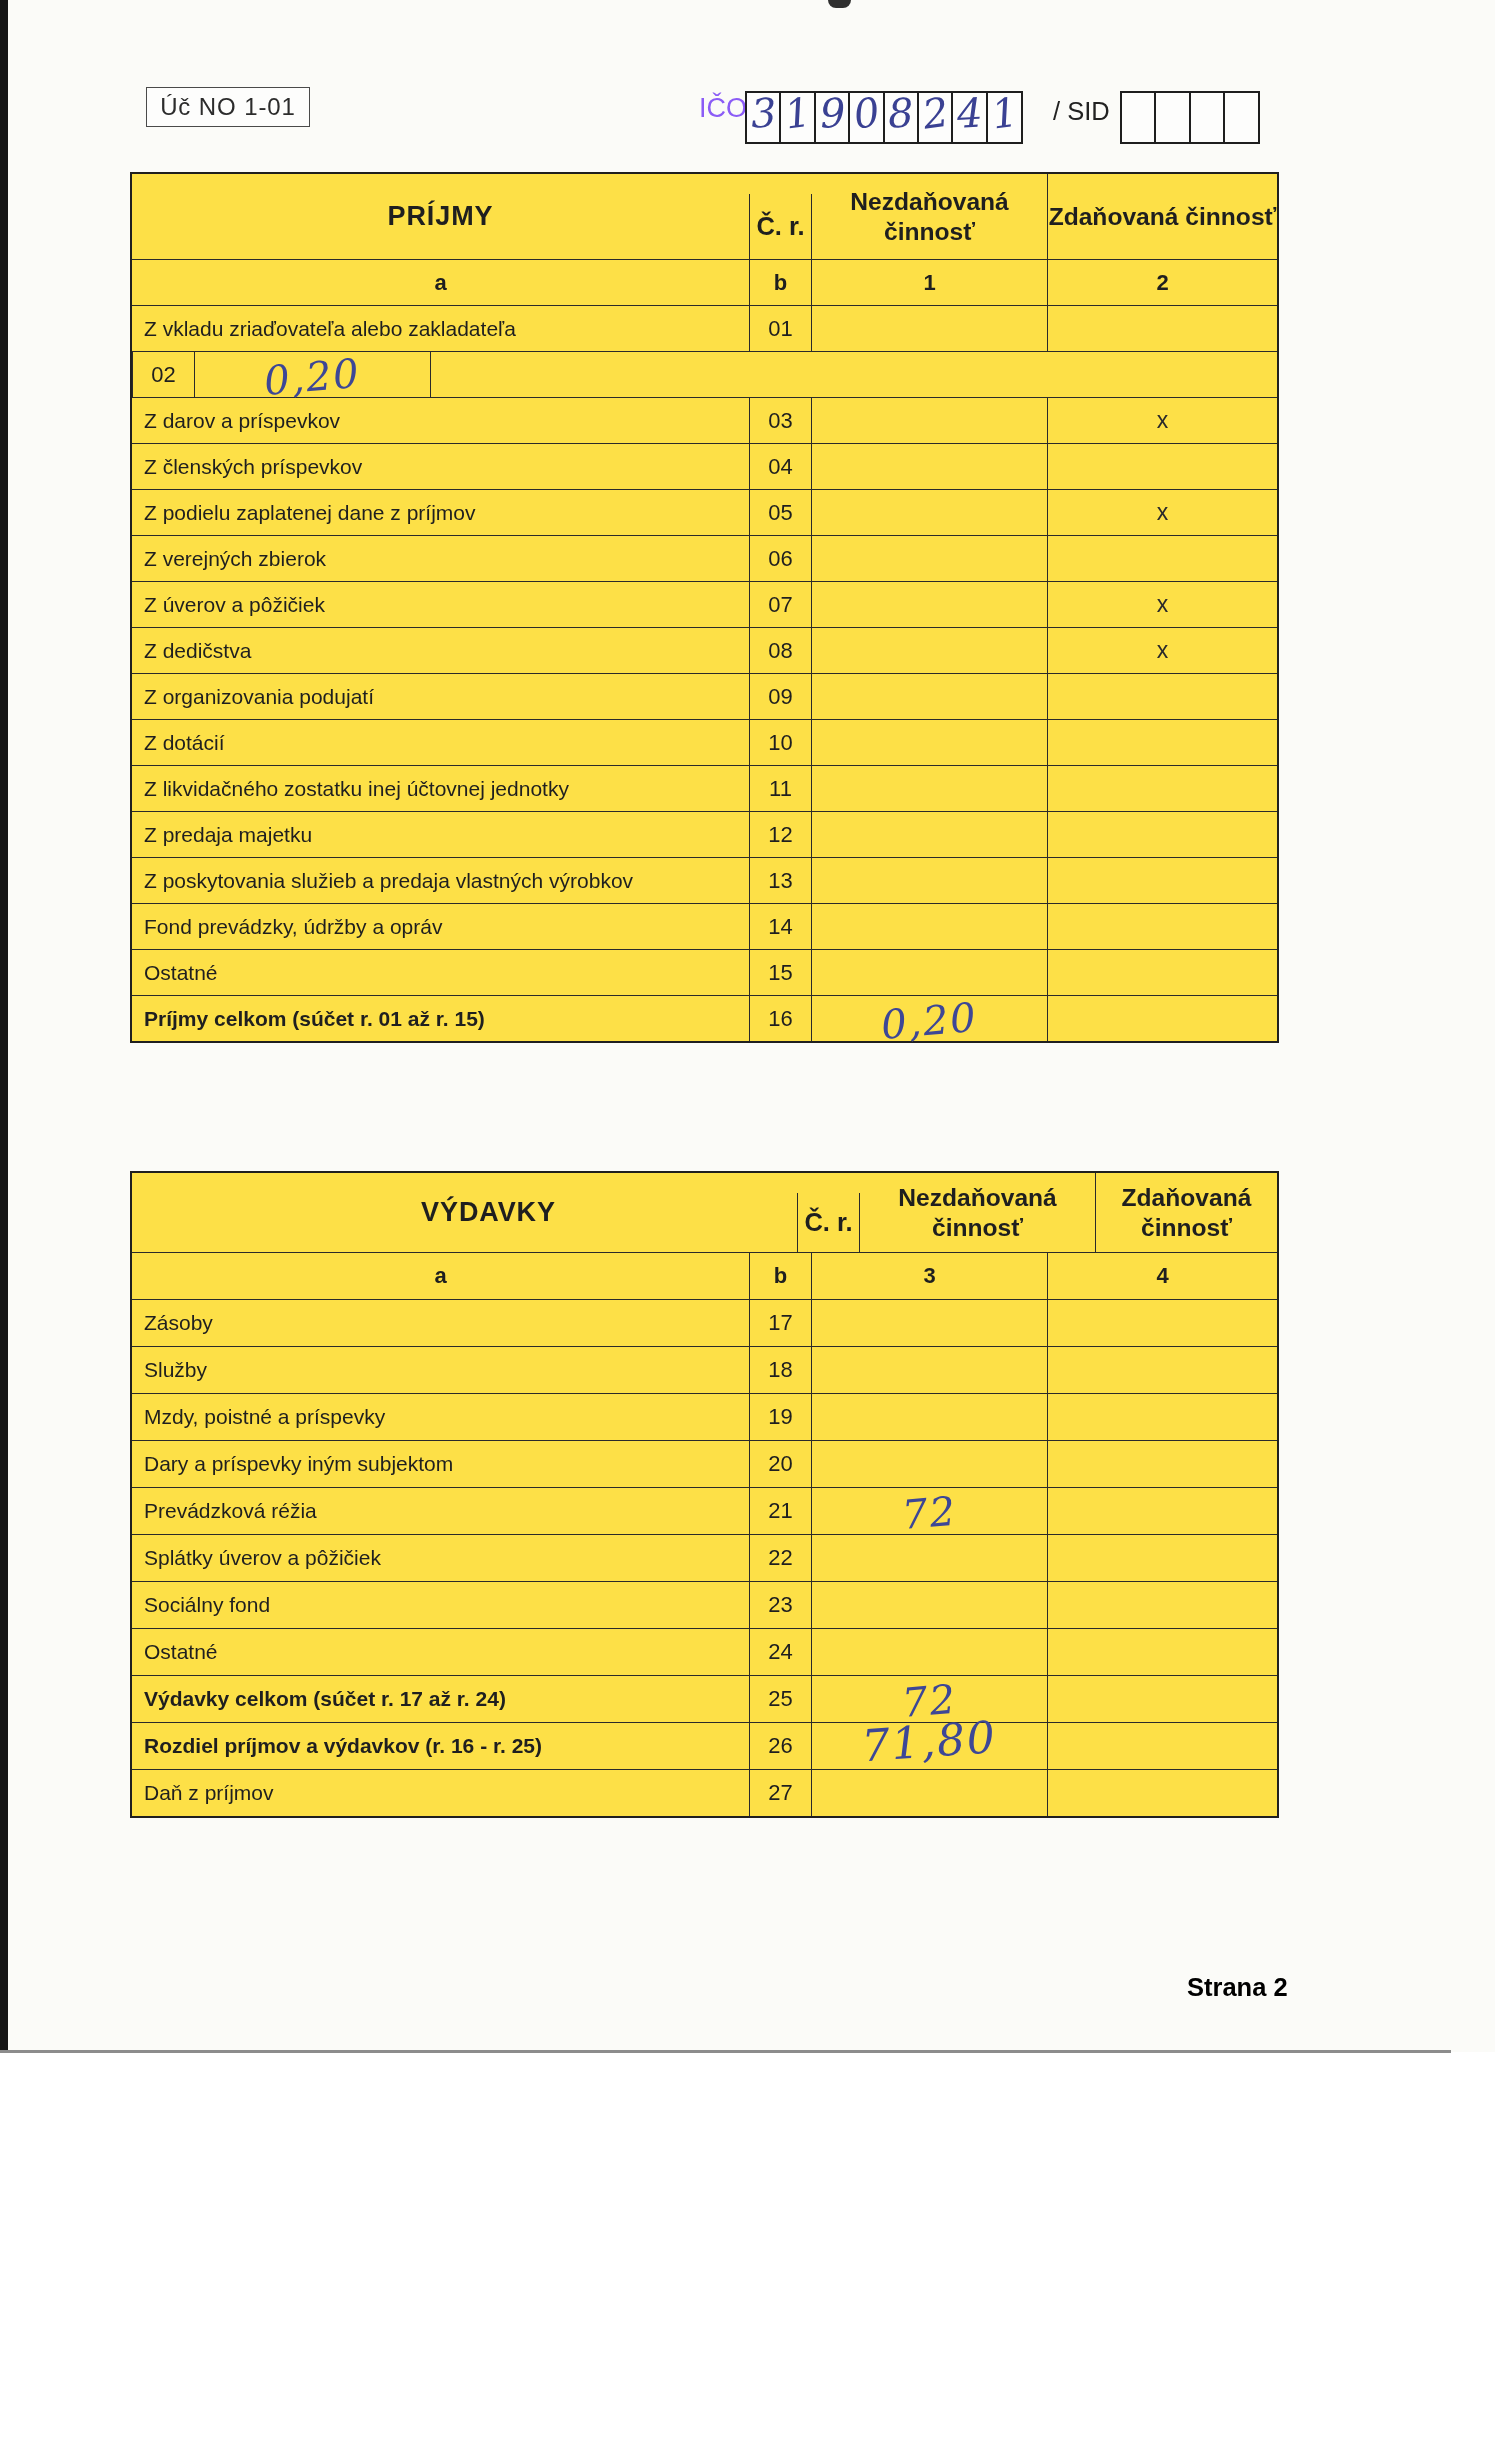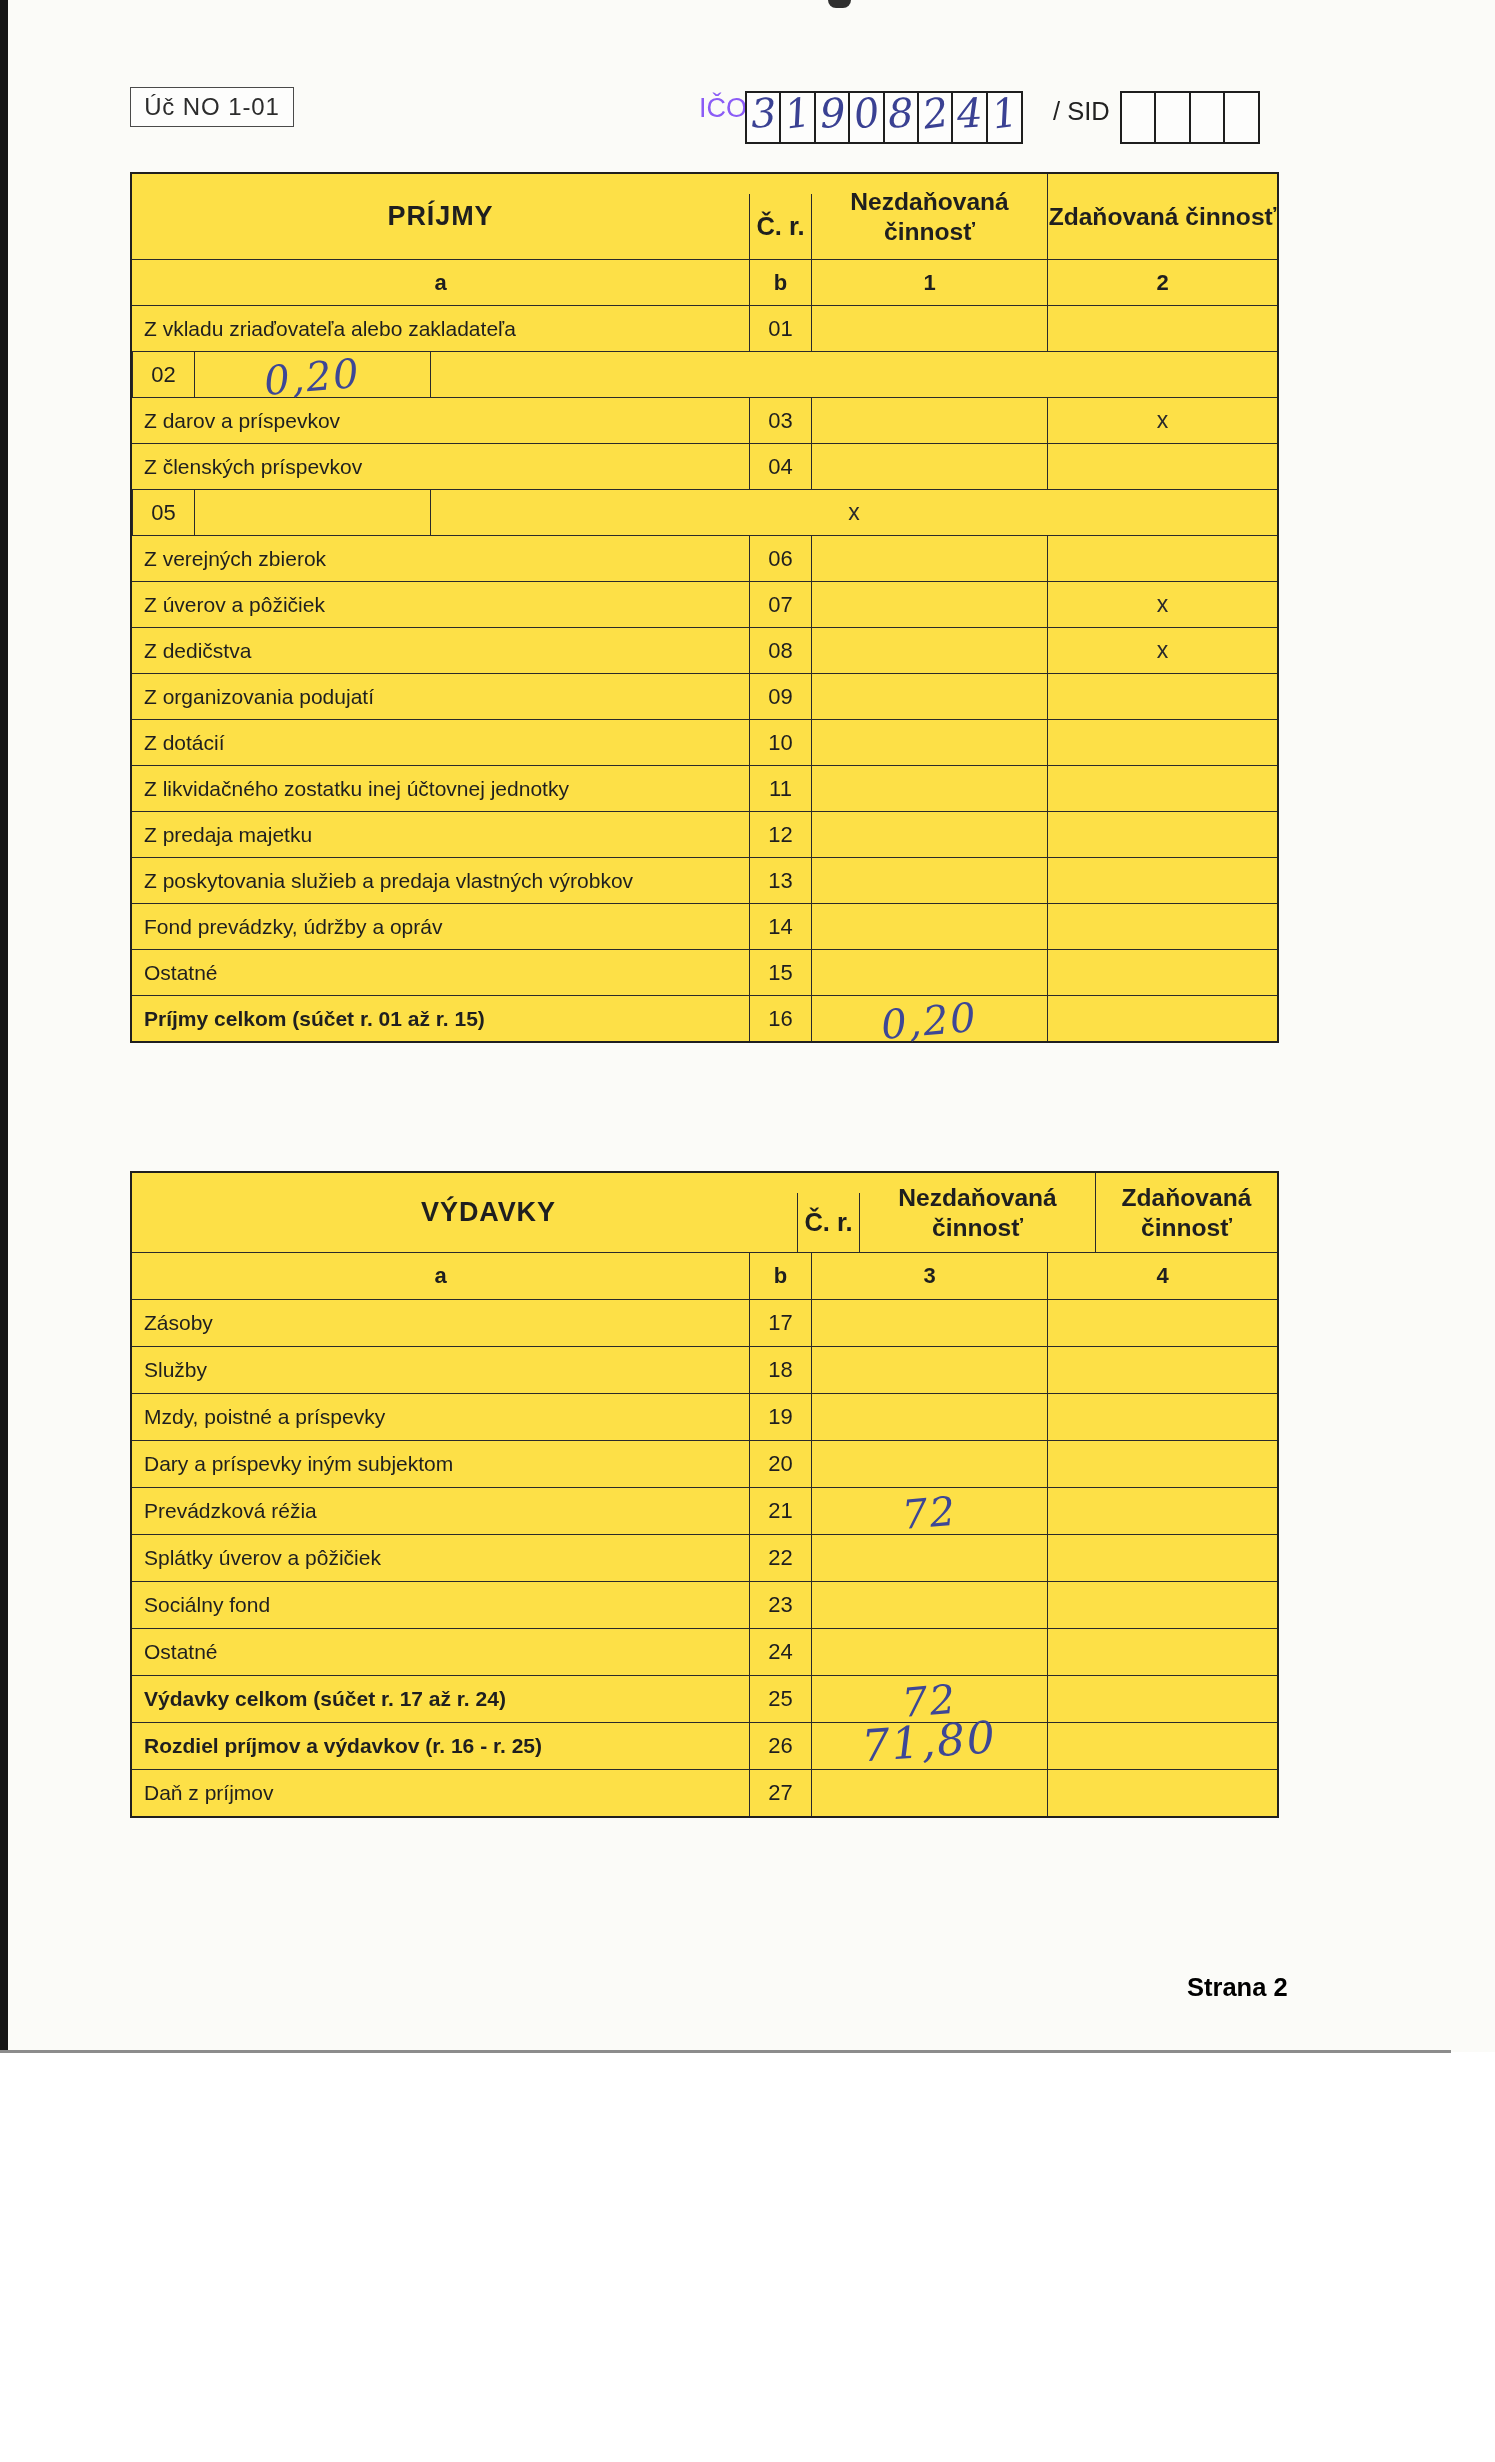--- a/index.html
+++ b/index.html
@@ -17,21 +17,21 @@
   .scan-blob-top {
     position:absolute; left:828px; top:0; width:23px; height:8px;
     background:#2f2f2f; border-radius:0 0 8px 8px;
   }
   .separator-line {
     position:absolute; left:0; top:2050px; width:1451px; height:2.6px; background:#8c8c8c;
   }
 
   
   .form-code-box {
-    position:absolute; left:130px; top:87px; width:164px; height:40px;
+    position:absolute; left:146px; top:87px; width:164px; height:40px;
     border:1.8px solid #4a4a4a; box-sizing:border-box;
     display:flex; align-items:center; justify-content:center;
     font-size:24px; color:#2c2c2c; letter-spacing:0.9px; background:#fdfdfc;
   }
   .ico-label { position:absolute; left:699px; top:93px; font-size:27px; color:#8b5cf6; }
   .sid-label { position:absolute; left:1053px; top:97px; font-size:25.5px; color:#222; }
   .digit-boxes { position:absolute; top:91px; display:flex; }
   .digit-boxes .dbox {
     width:37px; height:53px; border:2.6px solid #1e1e1e; margin-left:-2.6px;
     box-sizing:border-box; display:flex; align-items:center; justify-content:center;
@@ -173,20 +173,21 @@
           <span class="xmark">x</span>
         </div>
       </div>
       <div class="trow d-row">
         <div class="cell c-label">Z členských príspevkov</div>
         <div class="cell c-cr">04</div>
         <div class="cell c-v1"></div>
         <div class="cell c-v2"></div>
       </div>
       <div class="trow d-row">
+        <div class="cell c-label">Z podielu zaplatenej dane z príjmov</div>
         <div class="cell c-cr">05</div>
         <div class="cell c-v1"></div>
         <div class="cell c-v2">
           <span class="xmark">x</span>
         </div>
       </div>
       <div class="trow d-row">
         <div class="cell c-label">Z verejných zbierok</div>
         <div class="cell c-cr">06</div>
         <div class="cell c-v1"></div>

